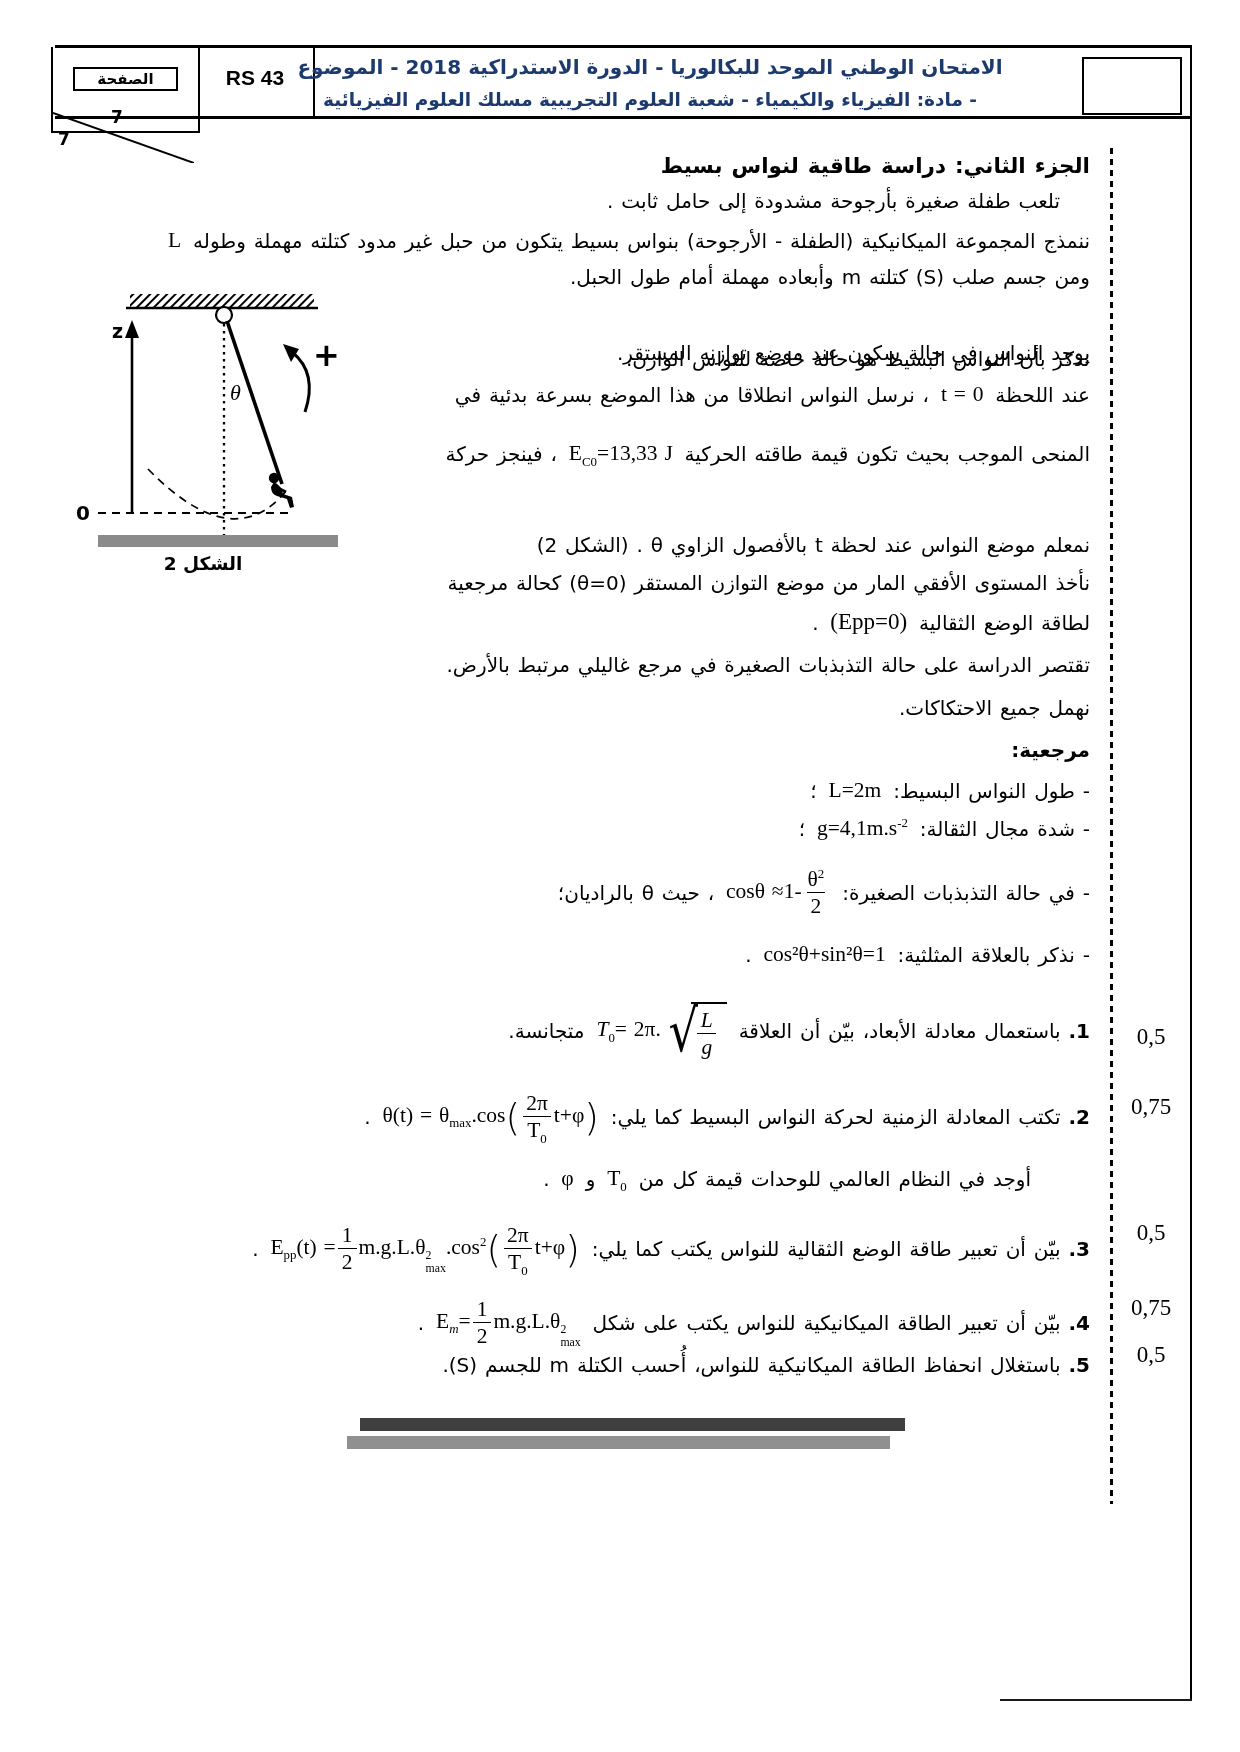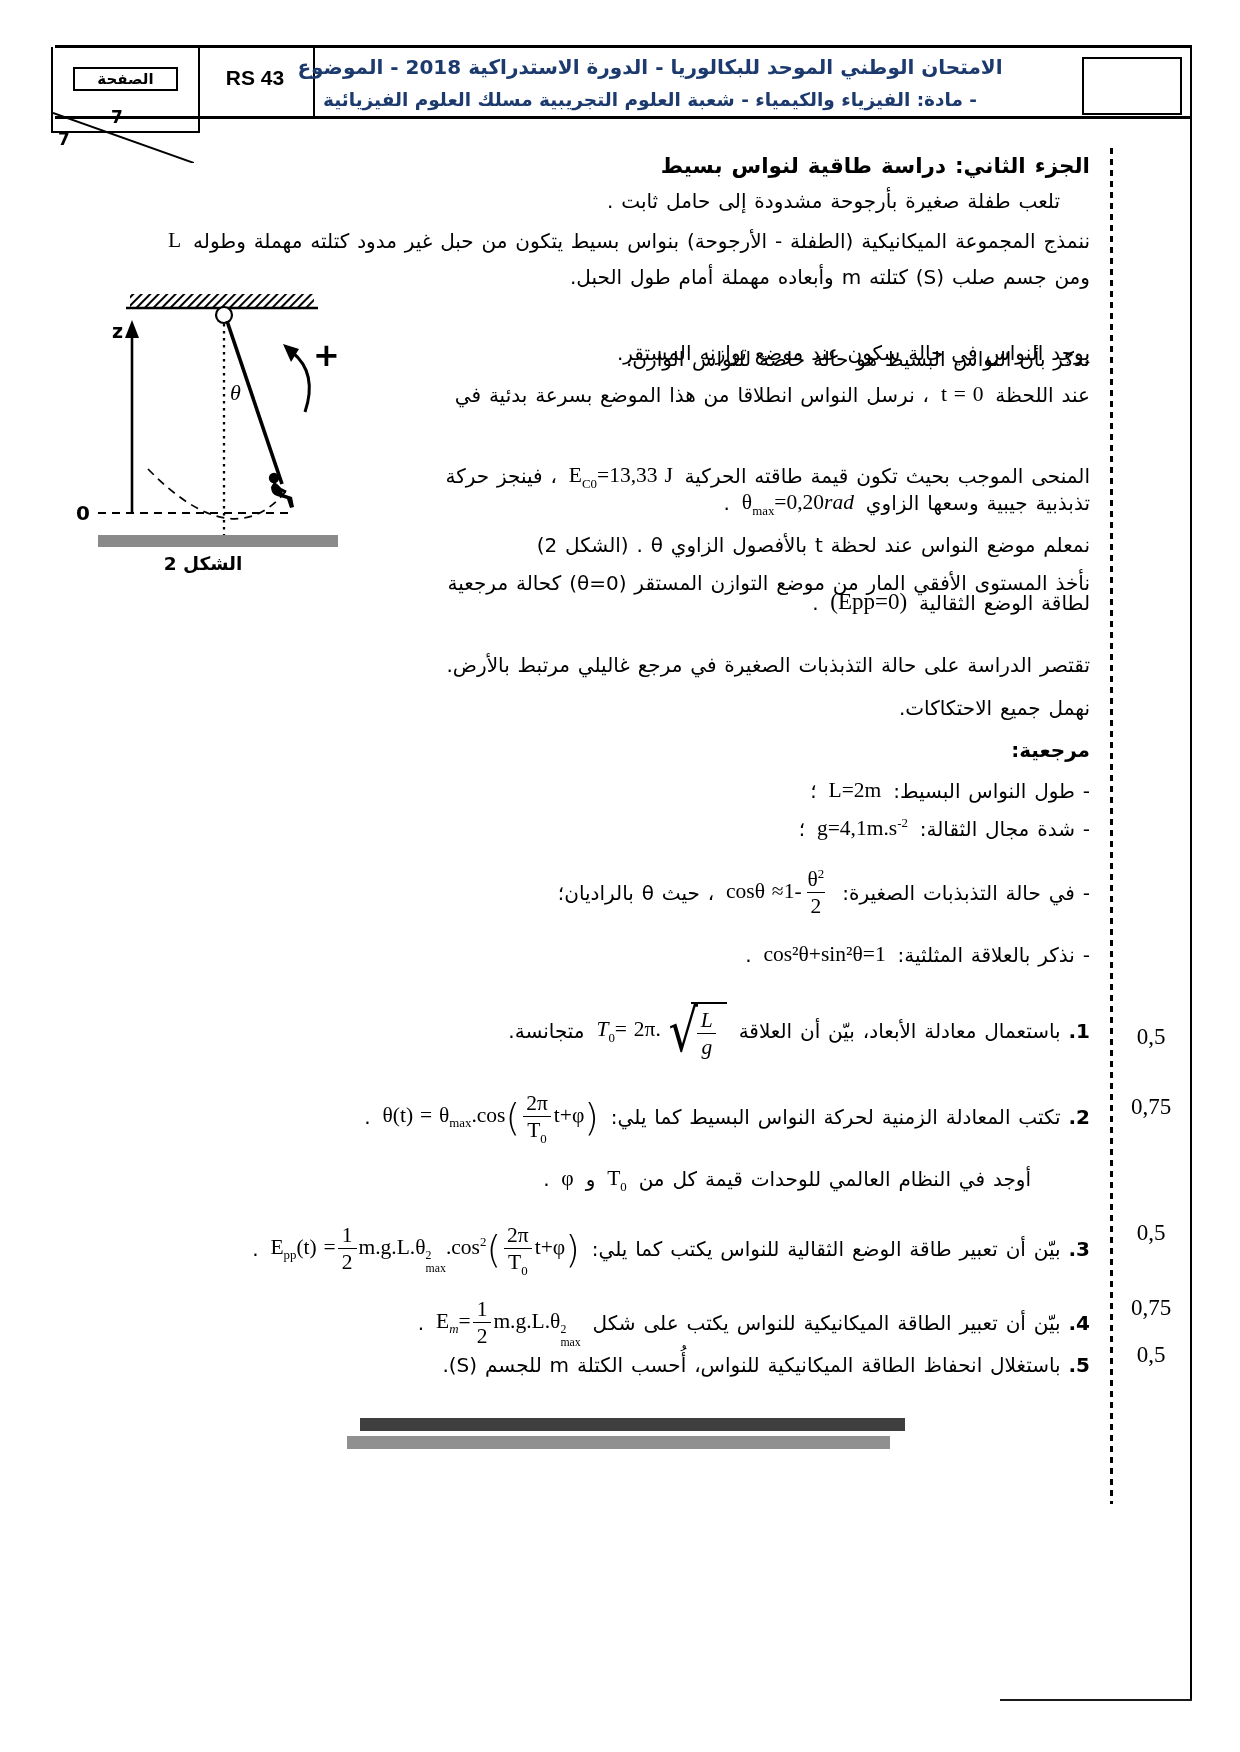--- a/index.html
+++ b/index.html
@@ -138,36 +138,31 @@
   <div class="line" style="top:262px;">ومن جسم صلب (S) كتلته m وأبعاده مهملة أمام طول الحبل.</div>
   <div class="line" style="top:300px;margin-top:44px;">نذكر بأن النواس البسيط هو حالة خاصة للنواس الوازن.</div>
   <div class="line" style="top:338px;">يوجد النواس في حالة سكون عند موضع توازنه المستقر.</div>
 
   <div class="line" style="top:378px;">
     <span>عند اللحظة</span>
     <span class="math">t = 0</span>
     <span>، نرسل النواس انطلاقا من هذا الموضع بسرعة بدئية في</span>
   </div>
 
-  <div class="line" style="top:459px;margin-left:35px;">
+  <div class="line" style="top:437px;margin-left:35px;">
     <span>المنحى الموجب بحيث تكون قيمة طاقته الحركية</span>
     <span class="math"><span>E</span><span class="sb">C0</span><span>=13,33 J</span></span>
     <span>، فينجز حركة</span>
   </div>
 
-  <div class="line" style="top:486px;">
-    <span>تذبذبية جيبية وسعها الزاوي</span>
-    <span class="math"><span>θ</span><span class="sb">max</span><span>=0,20</span><span class="it">rad</span></span>
-    <span>.</span>
-  </div>
 
   <div class="line" style="top:530px;">نمعلم موضع النواس عند لحظة t بالأفصول الزاوي θ . (الشكل 2)</div>
   <div class="line" style="top:568px;">نأخذ المستوى الأفقي المار من موضع التوازن المستقر (θ=0) كحالة مرجعية</div>
 
-  <div class="line" style="top:586px;">
+  <div class="line" style="top:606px;">
     <span>لطاقة الوضع الثقالية</span>
     <span class="math" style="font-size:23px;">(Epp=0)</span>
     <span>.</span>
   </div>
 
   <div class="line" style="top:650px;">تقتصر الدراسة على حالة التذبذبات الصغيرة في مرجع غاليلي مرتبط بالأرض.</div>
   <div class="line" style="top:693px;">نهمل جميع الاحتكاكات.</div>
 
   <div class="line b" style="top:735px;">مرجعية:</div>
 

